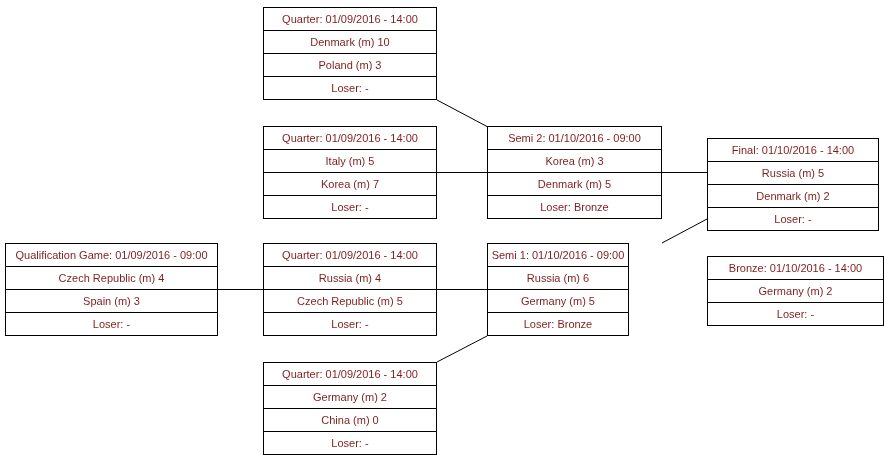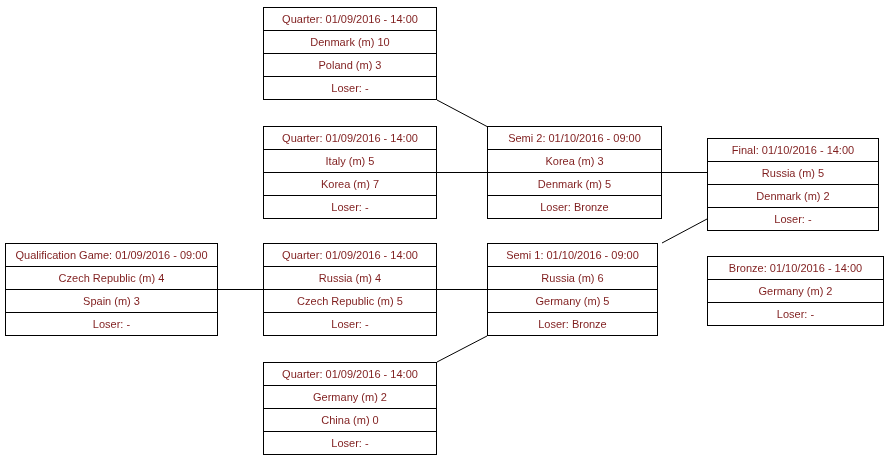--- a/index.html
+++ b/index.html
@@ -44,21 +44,21 @@
   .match .cell:last-child {
     border-bottom: none;
   }
   
   .m-q1    { left: 263px; top: 7px;   width: 174px; }
   .m-q2    { left: 263px; top: 126px; width: 174px; }
   .m-qual  { left: 5px;   top: 243px; width: 213px; text-align: right; }
   .m-q3    { left: 263px; top: 243px; width: 174px; }
   .m-q4    { left: 263px; top: 362px; width: 174px; }
   .m-semi2 { left: 487px; top: 126px; width: 175px; }
-  .m-semi1 { left: 487px; top: 243px; width: 171px; }
+  .m-semi1 { left: 487px; top: 243px; width: 142px; }
   .m-final { left: 707px; top: 126px; width: 172px; margin-top: 12px; }
   .m-bronze{ left: 707px; top: 256px; width: 177px; }
 </style>
 </head>
 <body>
 
 <div class="canvas">
 
   <svg class="connector-layer" width="884" height="462" viewBox="0 0 884 462" xmlns="http://www.w3.org/2000/svg">
     <line x1="437" y1="100" x2="487" y2="126.5" stroke="#000000" stroke-width="1"></line>

